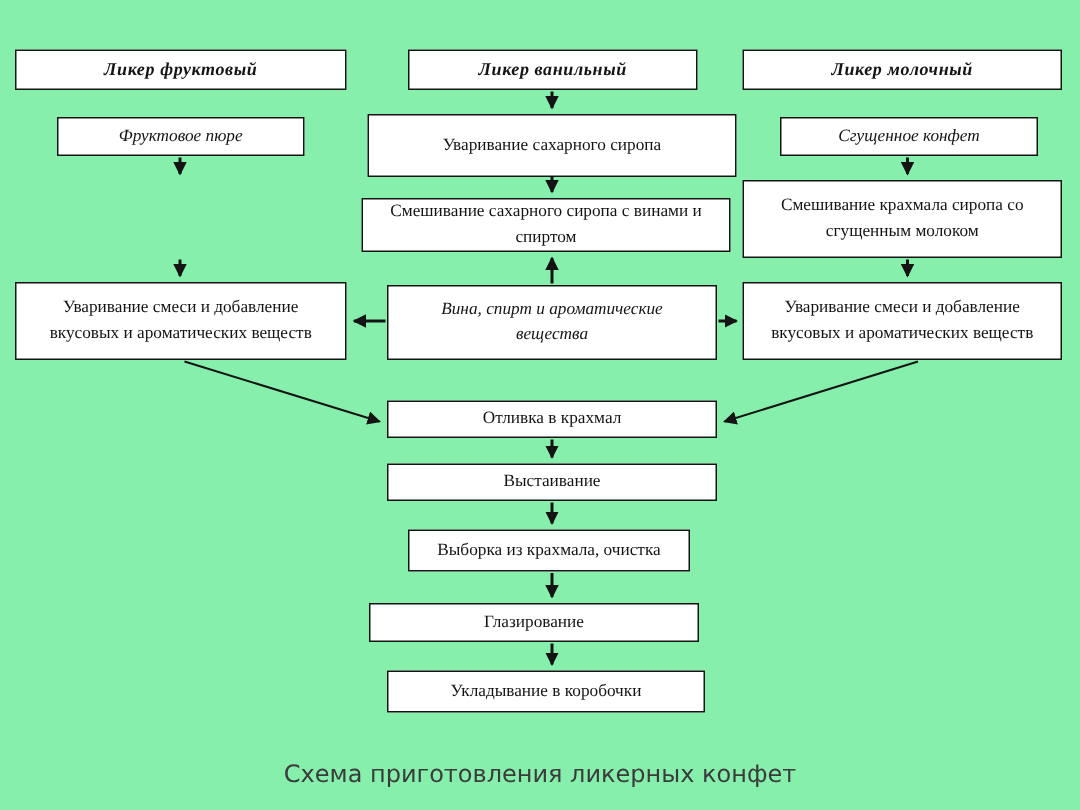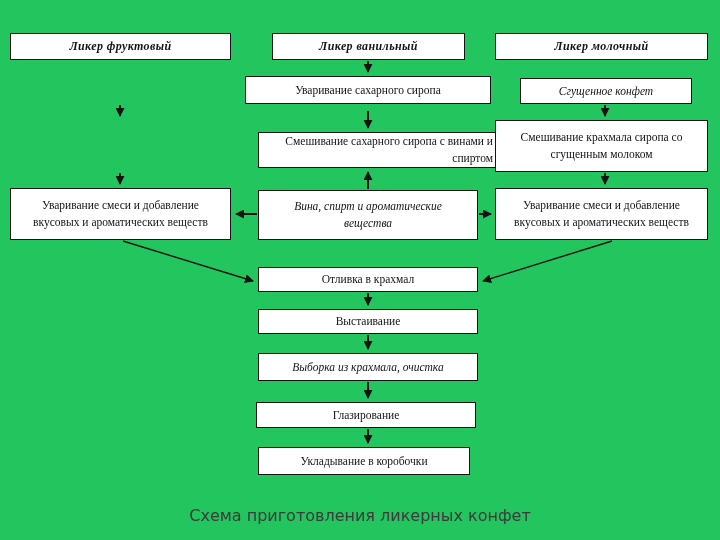--- a/index.html
+++ b/index.html
@@ -5,21 +5,21 @@
   html, body {
     margin: 0;
     padding: 0;
     background: #ffffff;
     font-family: "Liberation Serif", "DejaVu Serif", serif;
   }
   #canvas {
     position: relative;
     width: 720px;
     height: 540px;
-    background: #22c55e;
+    background: #86efac;
     overflow: hidden;
   }
   .node {
     position: absolute;
     box-sizing: border-box;
     border: 1px solid #141414;
     background: #ffffff;
     color: #141414;
     display: flex;
     align-items: center;
@@ -37,33 +37,33 @@
   }
   .ital { font-style: italic; }
 
   
   .b-a1 { left: 10px;  top: 33px;  width: 221px; height: 27px; }
   .b-a2 { left: 38px;  top: 78px;  width: 165px; height: 26px; }
   .b-a3 { left: 10px;  top: 120px; width: 221px; height: 52px; }
   .b-a4 { left: 10px;  top: 188px; width: 221px; height: 52px; }
   
   .b-b1 { left: 272px; top: 33px;  width: 193px; height: 27px; }
-  .b-b2 { left: 245px; top: 76px;  width: 246px; height: 28px; }
-  .b-b3 { left: 258px; top: 132px; width: 246px; height: 36px; text-align: right; }
+  .b-b2 { left: 245px; top: 76px;  width: 246px; height: 42px; }
+  .b-b3 { left: 241px; top: 132px; width: 246px; height: 36px; }
   .b-b4 { left: 258px; top: 190px; width: 220px; height: 50px; }
   
   .b-c1 { left: 495px; top: 33px;  width: 213px; height: 27px; }
   .b-c2 { left: 520px; top: 78px;  width: 172px; height: 26px; }
   .b-c3 { left: 495px; top: 120px; width: 213px; height: 52px; }
   .b-c4 { left: 495px; top: 188px; width: 213px; height: 52px; }
   
   .b-s1 { left: 258px; top: 267px; width: 220px; height: 25px; }
   .b-s2 { left: 258px; top: 309px; width: 220px; height: 25px; text-align: right; }
-  .b-s3 { left: 258px; top: 353px; width: 220px; height: 28px; font-style: italic; }
-  .b-s4 { left: 256px; top: 402px; width: 220px; height: 26px; }
+  .b-s3 { left: 272px; top: 353px; width: 188px; height: 28px; }
+  .b-s4 { left: 246px; top: 402px; width: 220px; height: 26px; }
   .b-s5 { left: 258px; top: 447px; width: 212px; height: 28px; }
 
   #arrows {
     position: absolute;
     left: 0; top: 0;
     width: 720px; height: 540px;
     pointer-events: none;
   }
   .caption {
     position: absolute;
@@ -99,20 +99,21 @@
       <line x1="123" y1="241" x2="253" y2="281" stroke="#141414" stroke-width="1.4" marker-end="url(#ah)"></line>
       <line x1="612" y1="241" x2="483" y2="281" stroke="#141414" stroke-width="1.4" marker-end="url(#ah)"></line>
       <line x1="368" y1="293" x2="368" y2="305" stroke="#141414" stroke-width="2" marker-end="url(#ah)"></line>
       <line x1="368" y1="335" x2="368" y2="349" stroke="#141414" stroke-width="2" marker-end="url(#ah)"></line>
       <line x1="368" y1="382" x2="368" y2="398" stroke="#141414" stroke-width="2" marker-end="url(#ah)"></line>
       <line x1="368" y1="429" x2="368" y2="443" stroke="#141414" stroke-width="2" marker-end="url(#ah)"></line>
     </svg>
   </div>
 
   <div class="node hdr b-a1">Ликер фруктовый</div>
+  <div class="node ital b-a2">Фруктовое пюре</div>
   <div class="node b-a4">Уваривание смеси и добавление вкусовых и ароматических веществ</div>
 
   <div class="node hdr b-b1">Ликер ванильный</div>
   <div class="node b-b2">Уваривание сахарного сиропа</div>
   <div class="node b-b3">Смешивание сахарного сиропа с винами и спиртом</div>
   <div class="node ital b-b4">Вина, спирт и ароматические вещества</div>
 
   <div class="node hdr b-c1">Ликер молочный</div>
   <div class="node ital b-c2">Сгущенное конфет</div>
   <div class="node b-c3">Смешивание крахмала сиропа со сгущенным молоком</div>

